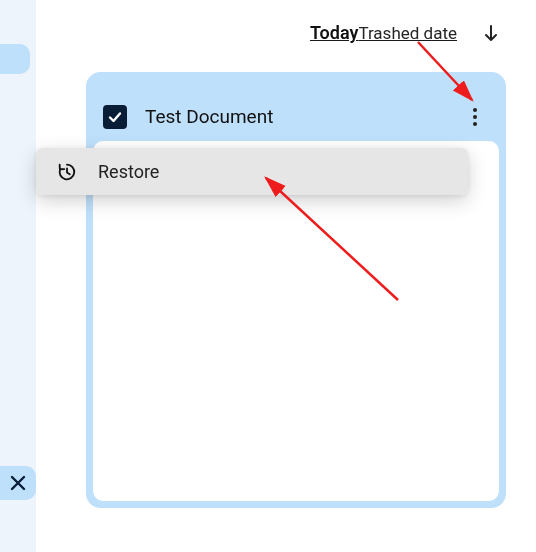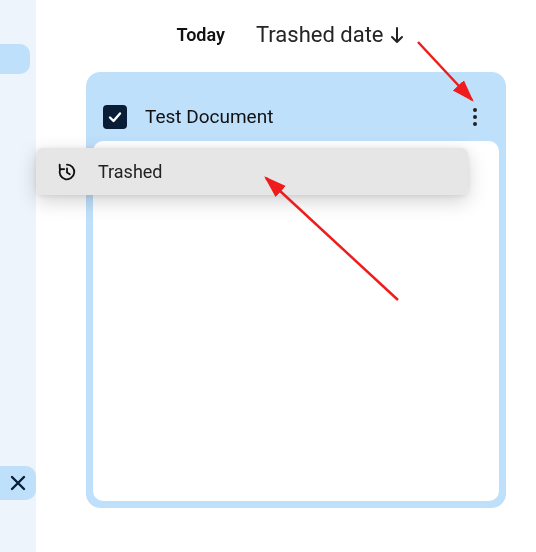--- a/index.html
+++ b/index.html
@@ -48,35 +48,35 @@
       cursor: pointer;
     }
 
     .header-row {
       position: absolute;
       left: 82px;
       right: 36px;
       top: 22px;
       display: flex;
       align-items: center;
-      justify-content: center;
+      justify-content: flex-end;
+      text-decoration: underline;
     }
     .section-title {
       font-size: 18px;
       font-weight: 600;
       color: #111;
     }
     .sort {
       display: flex;
       align-items: center;
-      gap: 4px;
-      font-size: 22px;
+      gap: 25px;
+      font-size: 17px;
       color: #242424;
       cursor: pointer;
-      margin-left: 31px;
     }
 
     .card {
       position: absolute;
       left: 86px;
       top: 72px;
       width: 420px;
       height: 436px;
       background: #bfe0fb;
       border: 1px solid #bfe0fb;
@@ -211,21 +211,21 @@
   <div class="card-inner"></div>
 </div>
 
 <div class="menu">
   <div class="menu-item hover">
     <svg width="22" height="22" viewBox="0 0 24 24">
       <path d="M12 4 A8 8 0 1 1 4.5 9" stroke="#111" stroke-width="2" fill="none" stroke-linecap="round"></path>
       <path d="M4 4 L4.2 9 L9 8.8" stroke="#111" stroke-width="2" fill="none" stroke-linecap="round" stroke-linejoin="round"></path>
       <path d="M12 8 V12.5 L15 14.5" stroke="#111" stroke-width="2" fill="none" stroke-linecap="round" stroke-linejoin="round"></path>
     </svg>
-    <span>Trashed</span>
+    <span>Restore</span>
   </div>
 </div>
 
 <svg class="annotation" width="536" height="552">
   <defs>
     <marker id="ah" markerWidth="10" markerHeight="10" refX="8" refY="3" orient="auto">
       <path d="M0,0 L9,3 L0,6 Z" fill="#ee1c1c"></path>
     </marker>
   </defs>
   <line x1="418" y1="42" x2="472" y2="100" stroke="#ee1c1c" stroke-width="2.5" marker-end="url(#ah)"></line>

